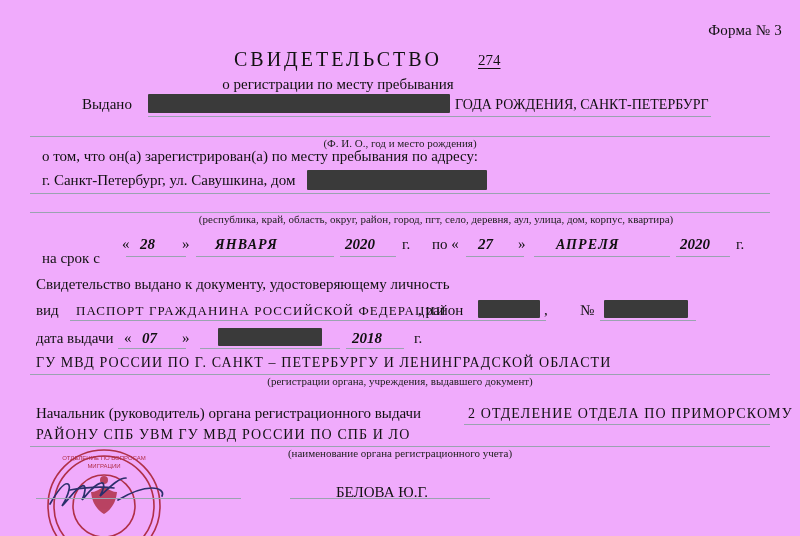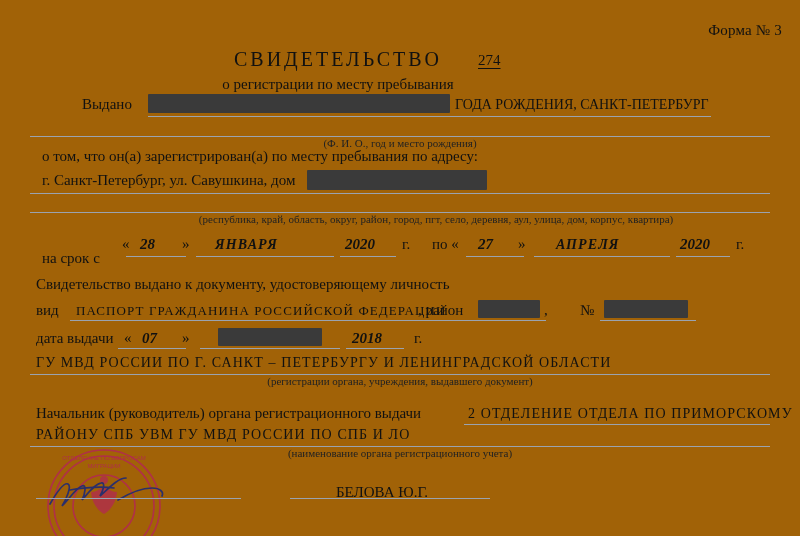--- a/index.html
+++ b/index.html
@@ -11,21 +11,21 @@
     width: 800px;
     height: 536px;
     position: relative;
     overflow: hidden;
     font-family: "Liberation Serif", serif;
     color: #111111;
   }
   .page {
     position: absolute;
     inset: 0;
-    background: #a16207;
+    background: #f0abfc;
   }
   .abs { position: absolute; }
   .rule {
     position: absolute;
     height: 0;
     border-bottom: 1px solid #9aa3b0;
   }
   .redact {
     position: absolute;
     background: #3a3a3a;

